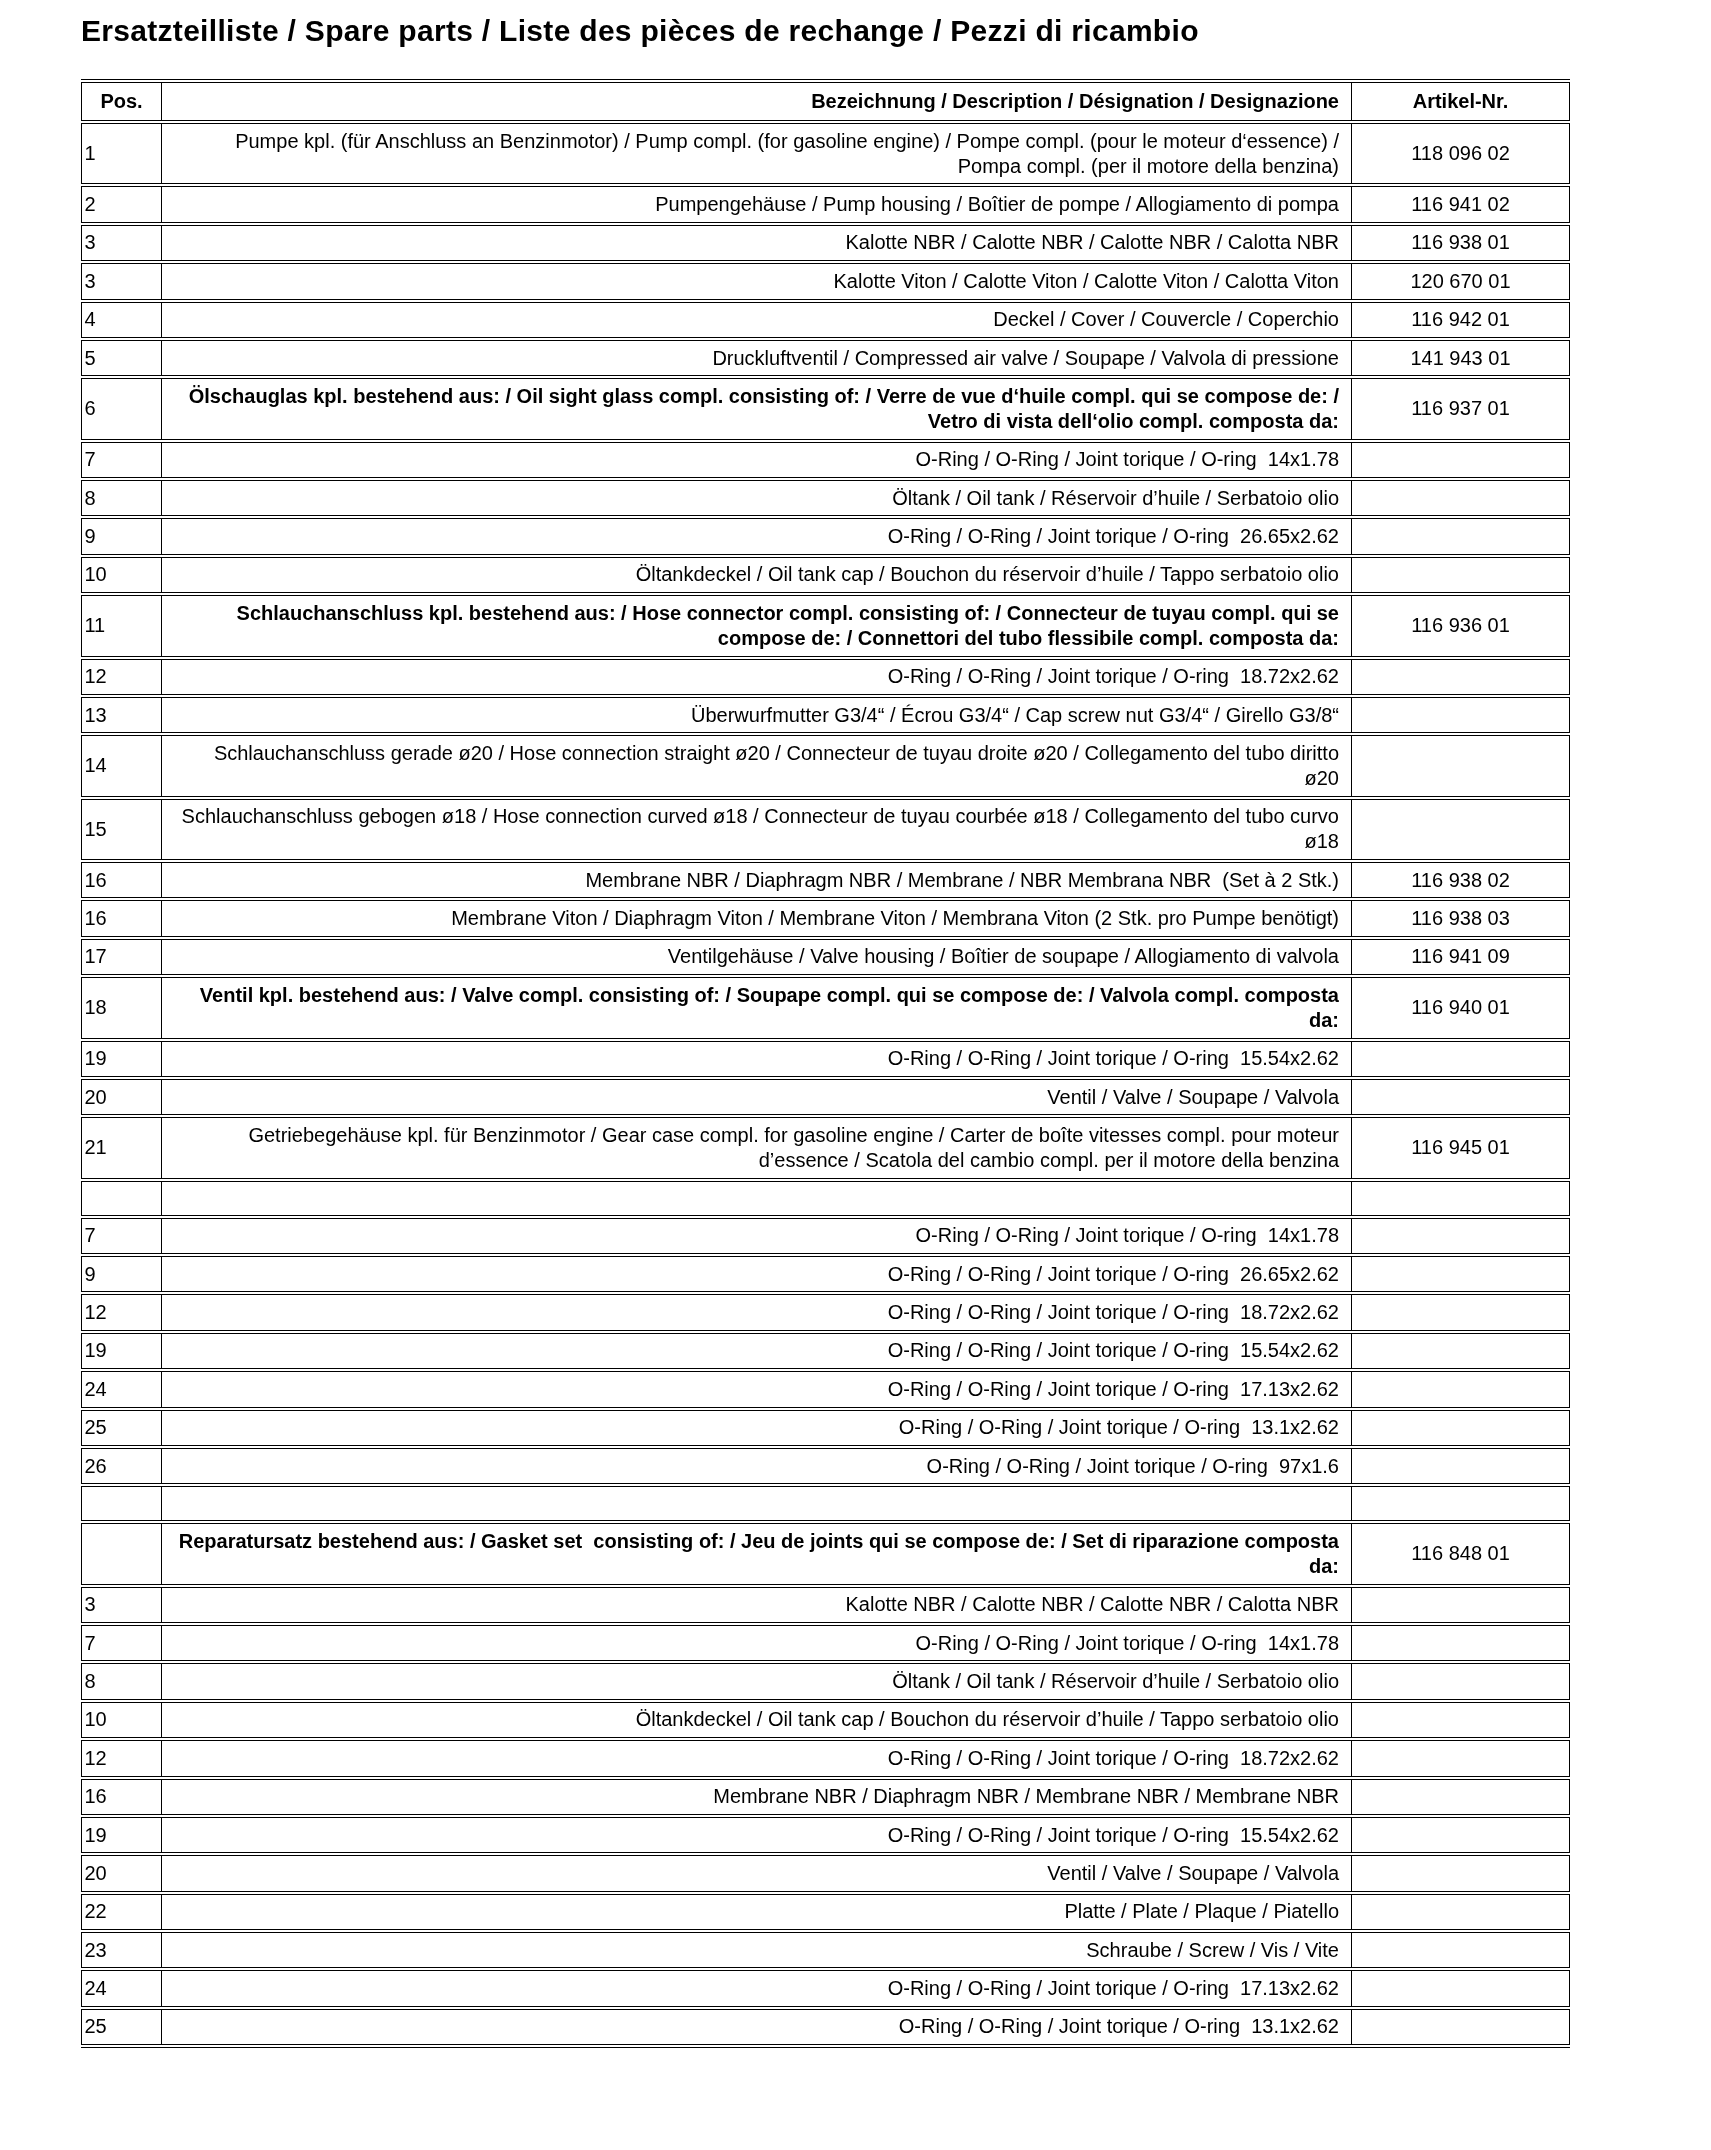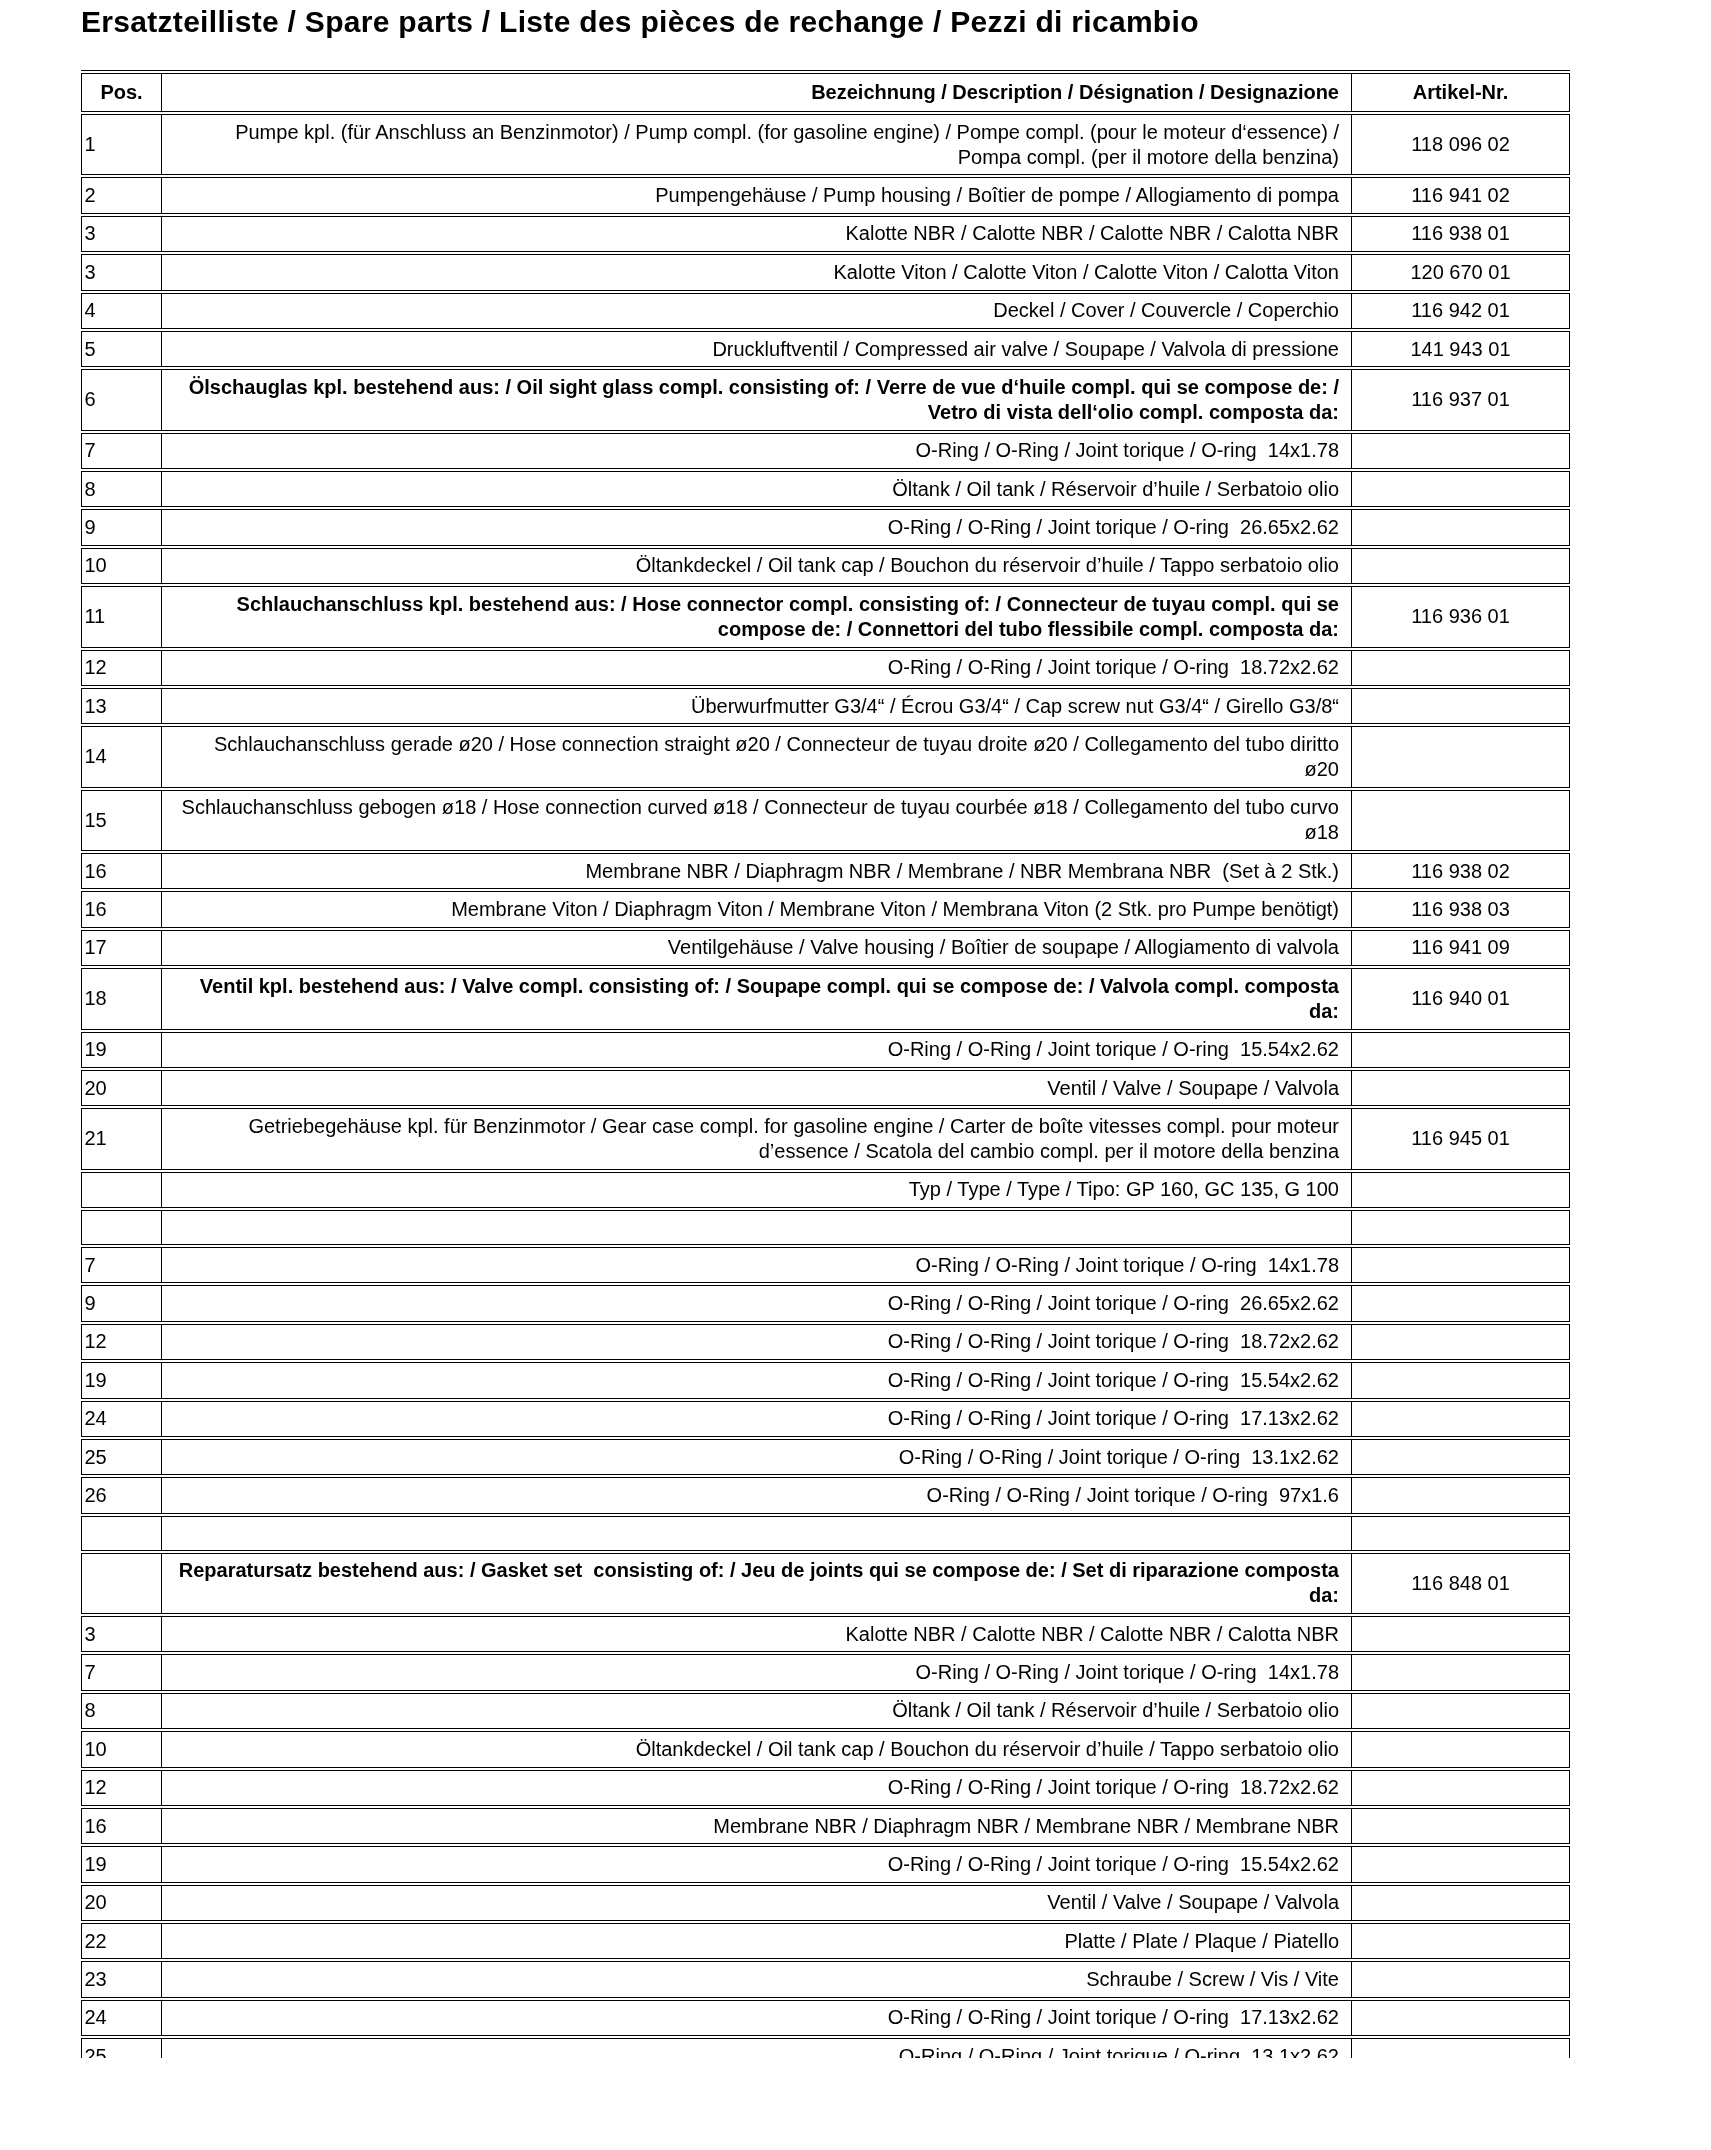--- a/index.html
+++ b/index.html
@@ -8,21 +8,21 @@
     background: #ffffff;
     color: #000000;
     font-family: "Liberation Sans", sans-serif;
   }
   .page {
     position: relative;
     width: 1712px;
     height: 2058px;
     background: #ffffff;
     box-sizing: border-box;
-    padding: 5px 0 0 81px;
+    padding: 14px 0 0 81px;
     overflow: hidden;
   }
   .doc-title {
     margin: 0 0 31px 0;
     font-size: 30px;
     font-weight: bold;
     letter-spacing: 0.3px;
     white-space: nowrap;
   }
   table.parts {
@@ -217,25 +217,20 @@
     <td class="cell-desc">Ventil / Valve / Soupape / Valvola</td>
     <td class="cell-art"></td>
   </tr>
 
   <tr>
     <td class="cell-pos">21</td>
     <td class="cell-desc">Getriebegehäuse kpl. für Benzinmotor / Gear case compl. for gasoline engine / Carter de boîte vitesses compl. pour moteur d’essence / Scatola del cambio compl. per il motore della benzina</td>
     <td class="cell-art">116 945 01</td>
   </tr>
 
-  <tr>
-    <td class="cell-pos"></td>
-    <td class="cell-desc">Typ / Type / Type / Tipo: GP 160, GC 135, G 100</td>
-    <td class="cell-art"></td>
-  </tr>
 
   <tr>
     <td class="cell-pos"></td>
     <td class="cell-desc"></td>
     <td class="cell-art"></td>
   </tr>
 
 
   <tr>
     <td class="cell-pos">7</td>

